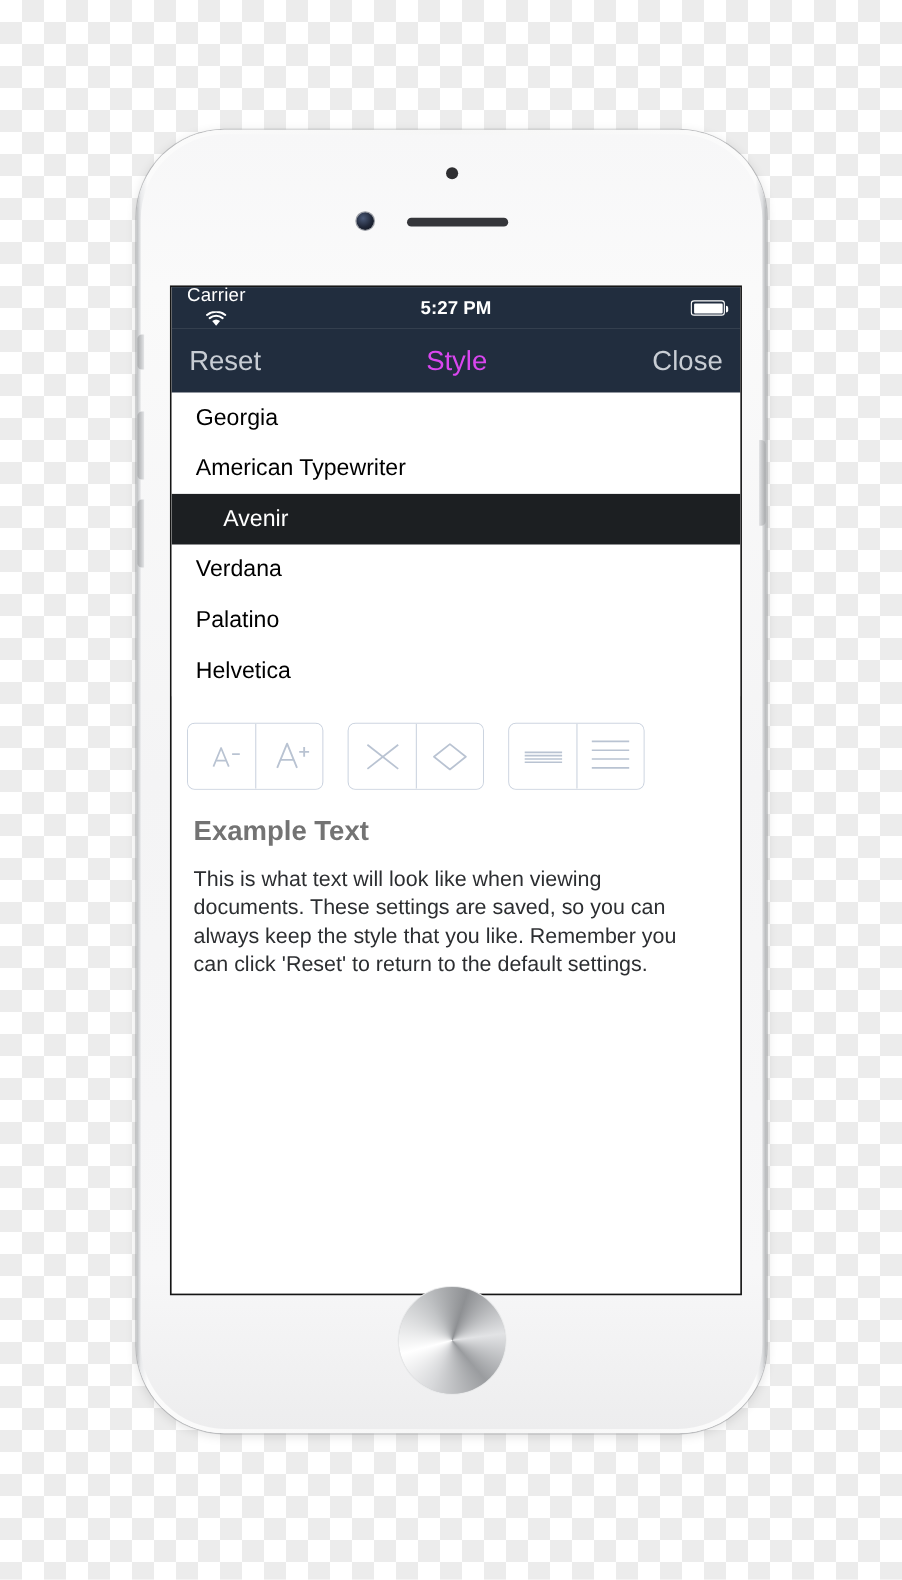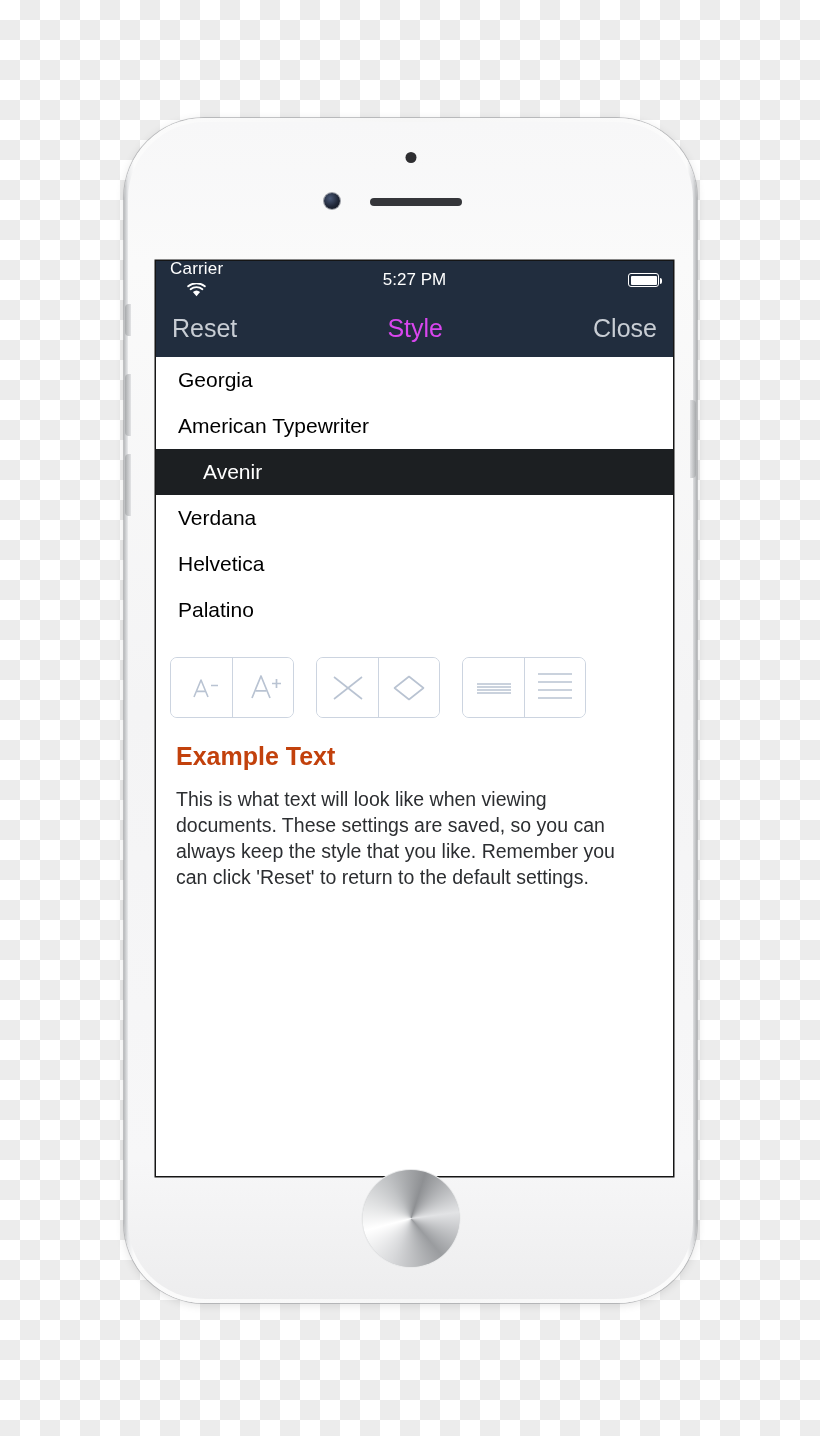--- a/index.html
+++ b/index.html
@@ -168,21 +168,21 @@
     gap: 3px;
     flex-direction: column;
   }
   .carrier-label { letter-spacing: 0.2px; }
   .wifi-icon { display: block; }
   .status-time {
     position: absolute;
     left: 0; right: 0;
     text-align: center;
     font-size: 17px;
-    font-weight: normal;
+    font-weight: bold;
     pointer-events: none;
   }
   .status-right {
     margin-left: auto;
     display: flex;
     align-items: center;
   }
   .battery {
     width: 31px;
     height: 14px;
@@ -280,21 +280,21 @@
   }
   .seg-btn svg { display: block; }
 
   
   .example-block {
     padding: 14px 22px 0 20px;
   }
   .example-heading {
     font-size: 25px;
     font-weight: bold;
-    color: #c2410c;
+    color: #737373;
     margin-bottom: 16px;
   }
   .example-body {
     font-size: 19.5px;
     line-height: 1.33;
     color: #2c2e31;
   }
 </style>
 </head>
 <body>
@@ -345,24 +345,24 @@
         <div class="font-row">
           <span>American Typewriter</span>
         </div>
         <div class="font-row selected">
           <span>Avenir</span>
         </div>
         <div class="font-row">
           <span>Verdana</span>
         </div>
         <div class="font-row">
+          <span>Palatino</span>
+        </div>
+        <div class="font-row">
           <span>Helvetica</span>
-        </div>
-        <div class="font-row">
-          <span>Palatino</span>
         </div>
       </div>
 
       <div class="controls-row">
 
         <div class="seg-group">
           <button class="seg-btn">
             <span>
               <svg width="40" height="30" viewBox="0 0 40 30">
                 <path d="M12 24 L19 7 L26 24" stroke="#b9c3d2" stroke-width="1.6" fill="none" stroke-linejoin="round"></path>

